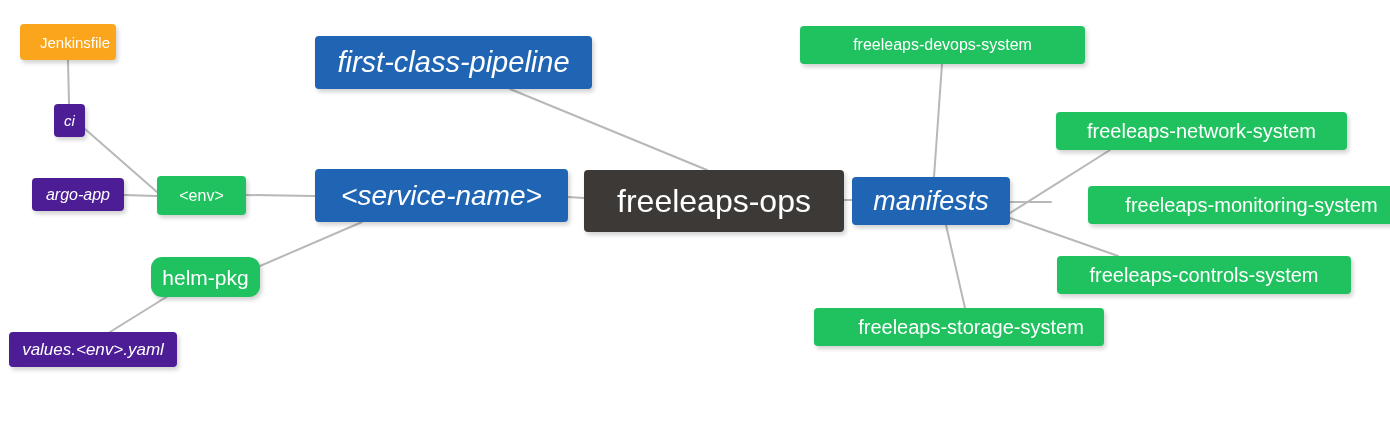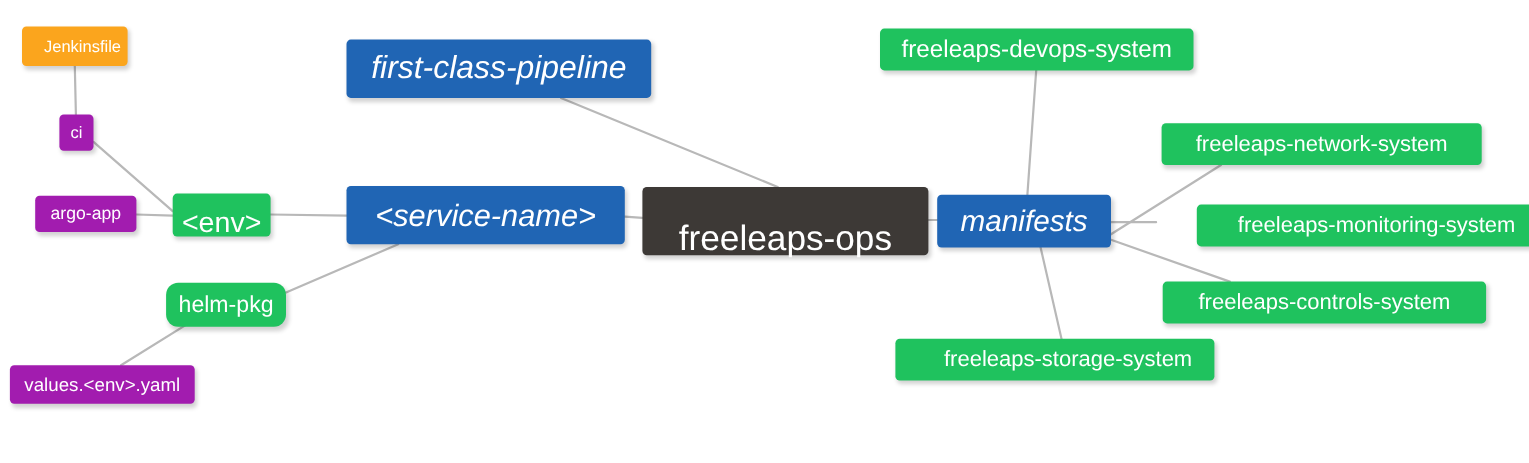--- a/index.html
+++ b/index.html
@@ -36,24 +36,24 @@
     white-space: nowrap;
     line-height: 1;
     box-shadow: 2px 3px 4px rgba(0,0,0,0.18);
     user-select: none;
   }
   .node-label {
     display: block;
     white-space: nowrap;
   }
   
-  .c-root   { background: #3d3936; align-items: flex-end; }
+  .c-root   { background: #3d3936; }
   .c-blue   { background: #2065b4; font-style: italic; }
   .c-green  { background: #1fc25e; }
-  .c-red    { background: #a21caf; }
+  .c-red    { background: #4c1d95; font-style: italic; }
   .c-orange { background: #fba51d; }
 </style>
 </head>
 <body>
 
 <div id="mindmap" style="width: 1390px; height: 421px; background: rgb(255, 255, 255);">
   <svg id="edges" width="1390" height="421" viewBox="0 0 1390 421" xmlns="http://www.w3.org/2000/svg">
       <line x1="68" y1="60" x2="69" y2="104" stroke="#b8b8b8" stroke-width="2" stroke-linecap="round"></line>
       <line x1="85" y1="129" x2="157" y2="192" stroke="#b8b8b8" stroke-width="2" stroke-linecap="round"></line>
       <line x1="124" y1="195" x2="157" y2="196" stroke="#b8b8b8" stroke-width="2" stroke-linecap="round"></line>
@@ -71,42 +71,42 @@
     </svg>
 <div class="node c-orange" style="left: 20px; top: 24px; width: 96px; height: 36px; font-size: 15px; padding-left: 14px;">
       <span class="node-label">Jenkinsfile</span>
     </div>
     <div class="node c-red" style="left: 54px; top: 104px; width: 31px; height: 33px; font-size: 15px;">
       <span class="node-label">ci</span>
     </div>
     <div class="node c-red" style="left: 32px; top: 178px; width: 92px; height: 33px; font-size: 16px;">
       <span class="node-label">argo-app</span>
     </div>
-    <div class="node c-green" style="left: 157px; top: 176px; width: 89px; height: 39px; font-size: 26px; align-items: flex-end;">
+    <div class="node c-green" style="left: 157px; top: 176px; width: 89px; height: 39px; font-size: 16px;">
       <span class="node-label">&lt;env&gt;</span>
     </div>
     <div class="node c-green" style="left: 151px; top: 257px; width: 109px; height: 40px; font-size: 21px; border-radius: 11px;">
       <span class="node-label">helm-pkg</span>
     </div>
     <div class="node c-red" style="left: 9px; top: 332px; width: 168px; height: 35px; font-size: 17px;">
       <span class="node-label">values.&lt;env&gt;.yaml</span>
     </div>
     <div class="node c-blue" style="left: 315px; top: 36px; width: 277px; height: 53px; font-size: 29px;">
       <span class="node-label">first-class-pipeline</span>
     </div>
     <div class="node c-blue" style="left: 315px; top: 169px; width: 253px; height: 53px; font-size: 28px;">
       <span class="node-label">&lt;service-name&gt;</span>
     </div>
     <div class="node c-root" style="left: 584px; top: 170px; width: 260px; height: 62px; font-size: 32px;">
       <span class="node-label">freeleaps-ops</span>
     </div>
     <div class="node c-blue" style="left: 852px; top: 177px; width: 158px; height: 48px; font-size: 27px;">
       <span class="node-label">manifests</span>
     </div>
-    <div class="node c-green" style="left: 800px; top: 26px; width: 285px; height: 38px; font-size: 22px;">
+    <div class="node c-green" style="left: 800px; top: 26px; width: 285px; height: 38px; font-size: 16px;">
       <span class="node-label">freeleaps-devops-system</span>
     </div>
     <div class="node c-green" style="left: 1056px; top: 112px; width: 291px; height: 38px; font-size: 20px;">
       <span class="node-label">freeleaps-network-system</span>
     </div>
     <div class="node c-green" style="left: 1051px; top: 186px; width: 327px; height: 38px; font-size: 20px; margin-left: 37px;">
       <span class="node-label">freeleaps-monitoring-system</span>
     </div>
     <div class="node c-green" style="left: 1057px; top: 256px; width: 294px; height: 38px; font-size: 20px;">
       <span class="node-label">freeleaps-controls-system</span>

